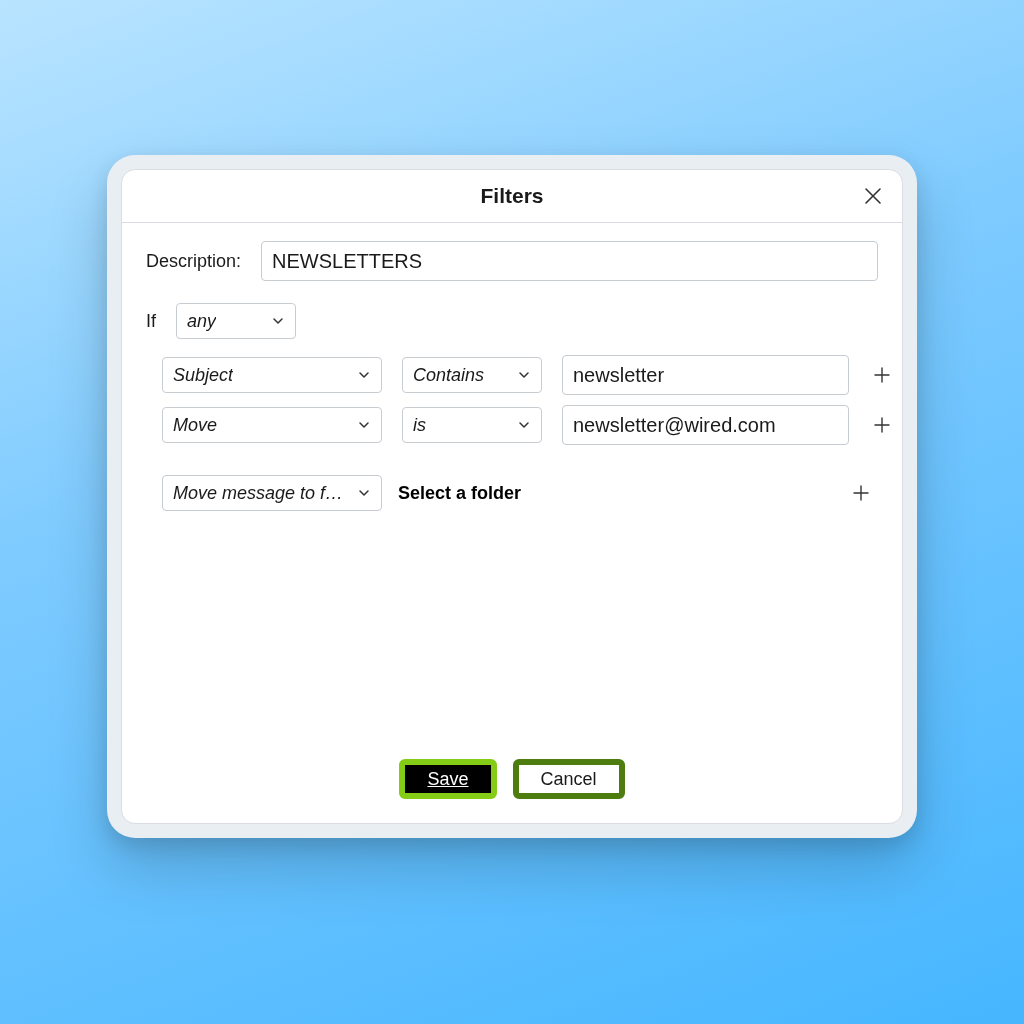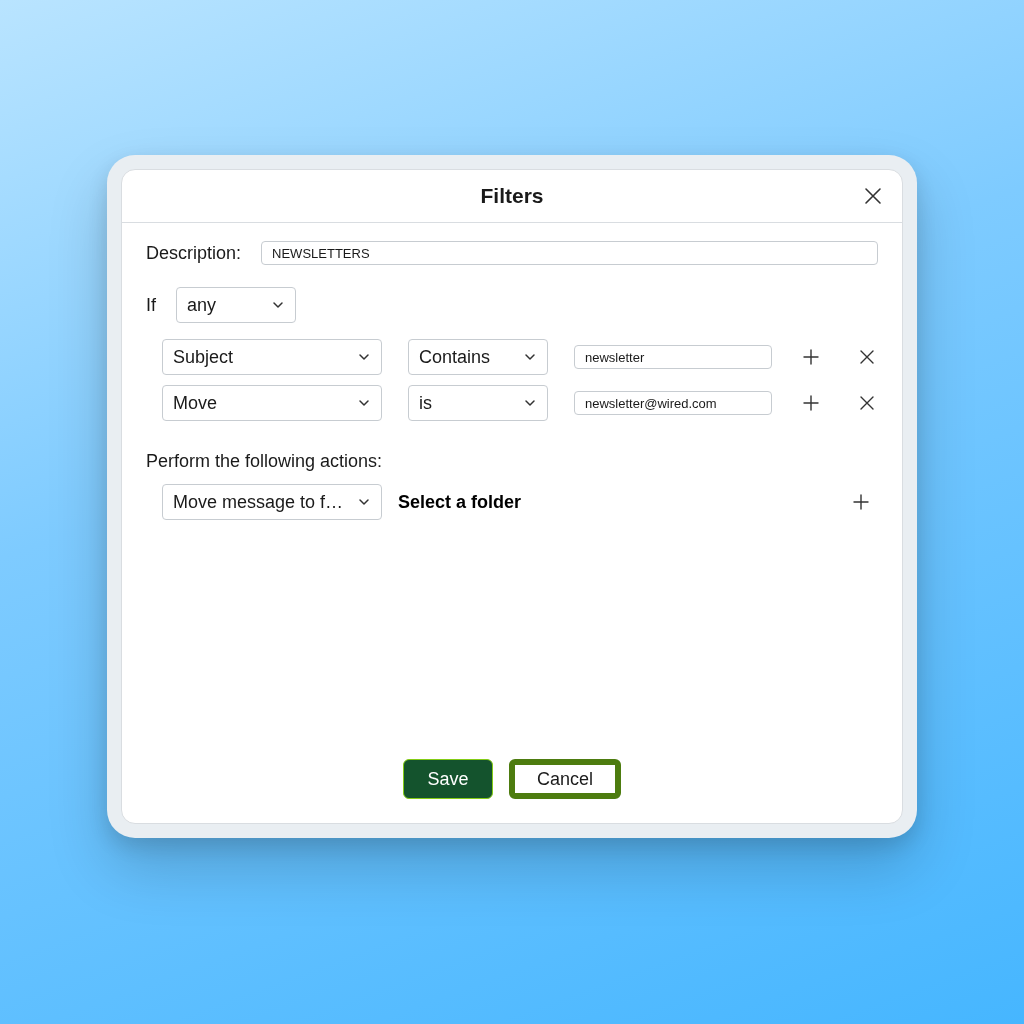--- a/index.html
+++ b/index.html
@@ -61,53 +61,54 @@
   }
   .row {
     display: flex;
     align-items: center;
     gap: 20px;
     margin-bottom: 16px;
   }
   .label { font-size: 18px; }
   .input {
     flex: 1;
-    height: 24px;
+    height: 40px;
     border: 1px solid #c7ccd1;
     border-radius: 4px;
     padding: 0 10px;
-    font-size: 13px;
+    font-size: 20px;
     color: #1a1a1a;
     background: #fff;
   }
   .select {
     height: 36px;
     border: 1px solid #c7ccd1;
     border-radius: 4px;
     background: #fff;
     display: flex;
     align-items: center;
     justify-content: space-between;
     padding: 12px 10px;
     cursor: pointer;
     gap: 8px;
+    font-style: italic;
   }
   .select .val {
     white-space: nowrap;
     overflow: hidden;
     text-overflow: ellipsis;
   }
   .chevron {
     width: 14px; height: 14px; flex-shrink: 0;
     display: inline-flex; align-items: center; justify-content: center;
   }
   .cond-row {
     display: grid;
     grid-template-columns: 220px 140px 1fr 30px 30px;
-    gap: 26px;
+    gap: 20px;
     align-items: center;
     margin-bottom: 10px;
     margin-left: 16px;
   }
   .icon-btn {
     width: 26px; height: 26px;
     display: flex; align-items: center; justify-content: center;
     cursor: pointer;
     color: #333;
   }
@@ -138,23 +139,24 @@
     border-radius: 6px;
     font-size: 18px;
     display: inline-flex;
     align-items: center;
     justify-content: center;
     cursor: pointer;
     border: 6px solid #4d7c0f;
     background: #fff;
   }
   .btn-primary {
-    background: #14532d;
+    background: #000000;
     color: #fff;
-    border: 1px solid #84cc16;
+    border: 6px solid #84cc16;
+    text-decoration: underline;
   }
   svg { display: block; }
 </style>
 </head>
 <body>
 
 <div class="frame">
   <div class="window">
 
     <div class="titlebar">
@@ -240,21 +242,20 @@
         </div>
         <div class="icon-btn">
           <svg width="18" height="18" viewBox="0 0 18 18">
               <path d="M3 3 L15 15 M15 3 L3 15" stroke="#333" stroke-width="1.4" stroke-linecap="round"></path>
             </svg>
         </div>
       </div>
 
       <div class="section-gap"></div>
 
-      <div class="actions-label">Perform the following actions:</div>
 
       <div class="action-row">
         <div class="select">
           <span class="val">Move message to fol...</span>
           <span class="chevron">
               <svg width="12" height="12" viewBox="0 0 12 12">
                 <path d="M2 4 L6 8 L10 4" stroke="#333" stroke-width="1.5" fill="none" stroke-linecap="round" stroke-linejoin="round"></path>
               </svg>
             </span>
         </div>

